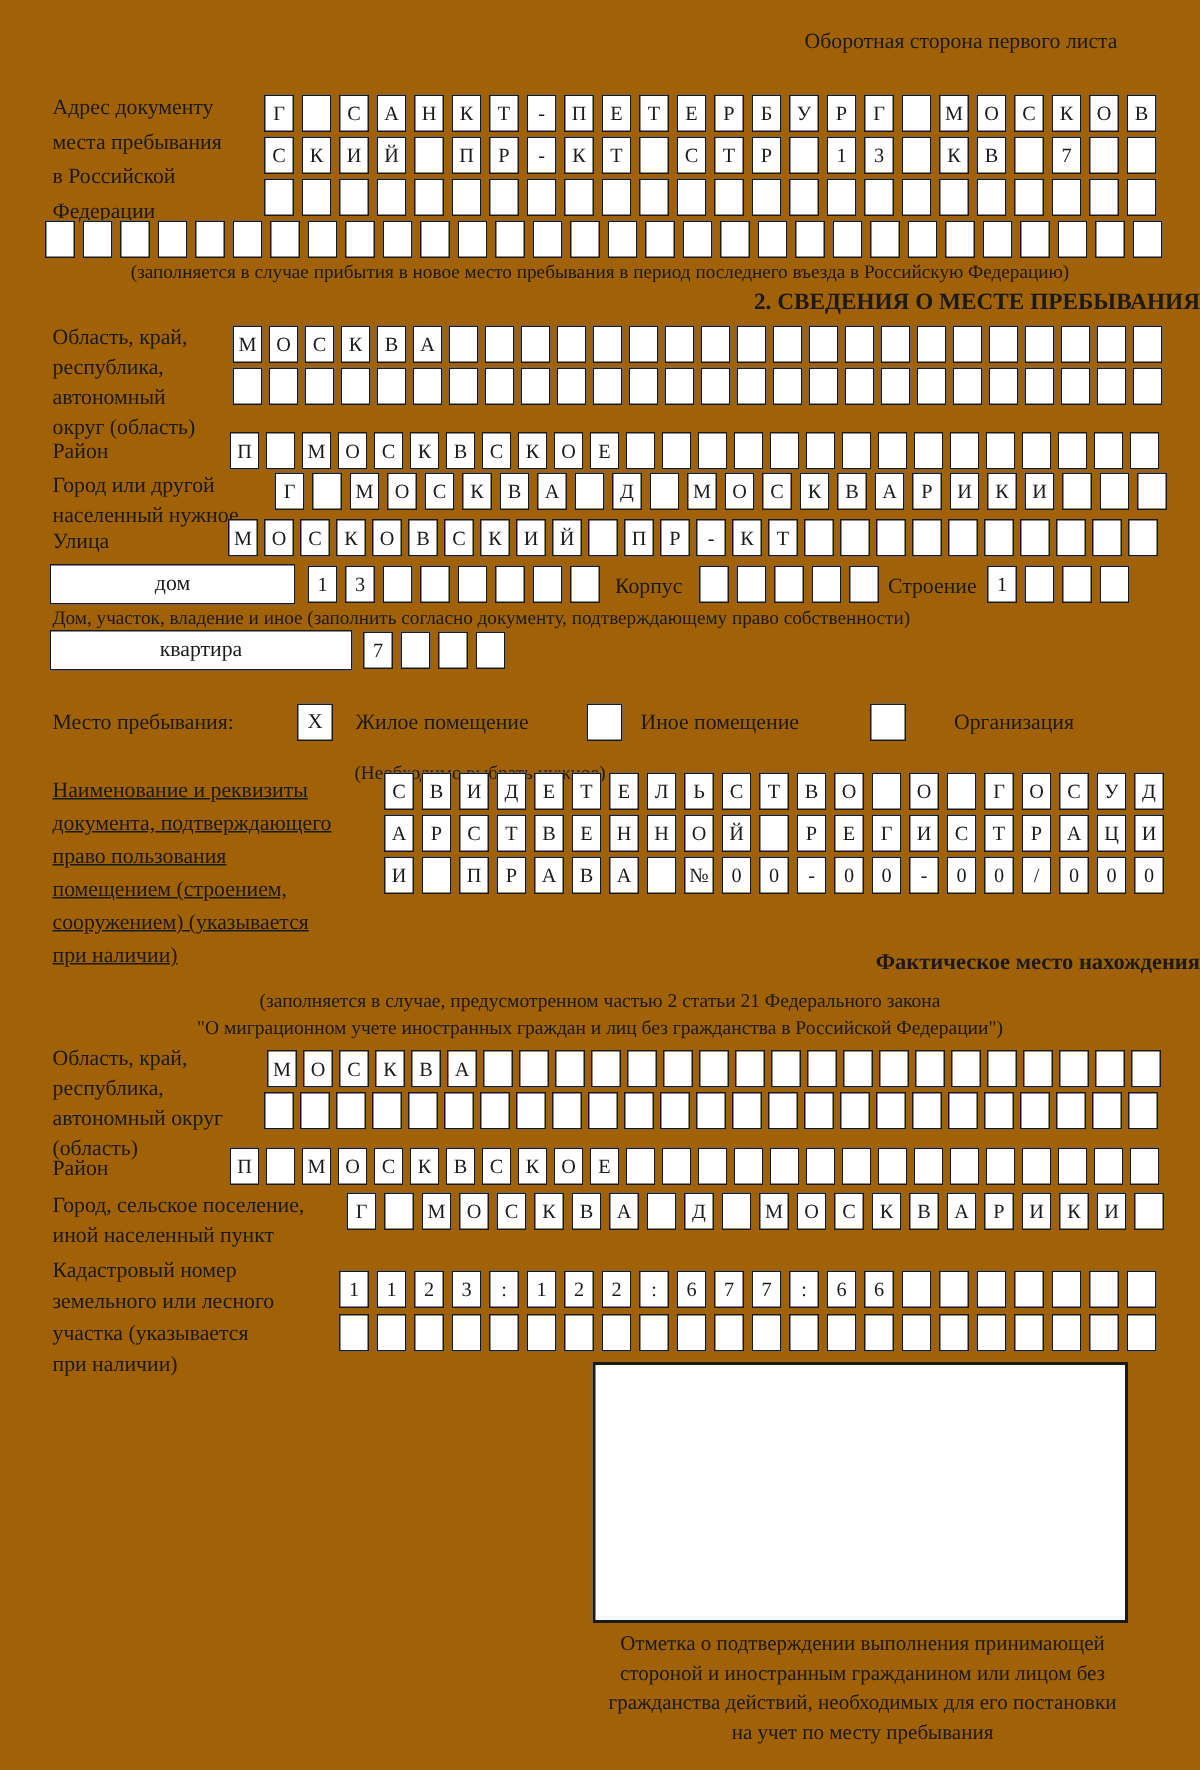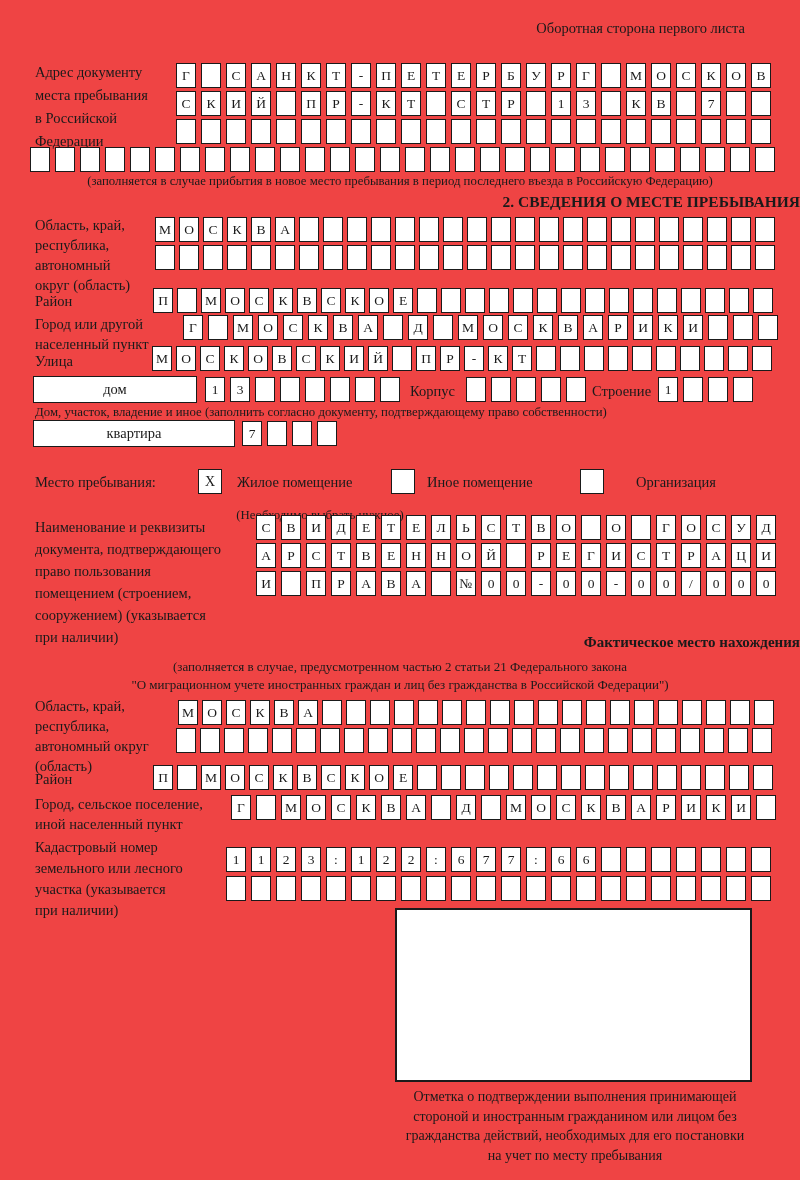--- a/index.html
+++ b/index.html
@@ -1,18 +1,18 @@
 <!DOCTYPE html>
 <html><head>
 <meta charset="utf-8">
 <style>
   html,body{margin:0;padding:0;background:#e8e8e8;}
   .page{
     position:relative;width:800px;height:1180px;margin:0 auto;
-    background:#ef4444;color:#1a1a1a;
+    background:#a16207;color:#1a1a1a;
     font-family:"Liberation Serif","DejaVu Serif",serif;
     overflow:hidden;
   }
   .abs{position:absolute;}
   .label{font-size:14.5px;line-height:20px;}
   .multiline{white-space:pre-line;}
   .center{left:0;width:800px;text-align:center;}
   .title{font-weight:bold;font-size:15.5px;text-align:right;}
   .small-note{font-size:12.8px;}
   .fakt-note{font-size:13px;line-height:18px;}
@@ -253,21 +253,21 @@
       <span class="cell"></span>
       <span class="cell"></span>
       <span class="cell"></span>
       <span class="cell"></span>
       <span class="cell"></span>
       <span class="cell"></span>
       <span class="cell"></span>
     </div>
 
   <div class="abs label multiline" style="left:35px;top:314px;">Город или другой
-населенный пункт</div>
+населенный нужное</div>
   <div class="cellrow g5" style="left:183px;top:315px;">
       <span class="cell">Г</span>
       <span class="cell"></span>
       <span class="cell">М</span>
       <span class="cell">О</span>
       <span class="cell">С</span>
       <span class="cell">К</span>
       <span class="cell">В</span>
       <span class="cell">А</span>
       <span class="cell"></span>
@@ -356,21 +356,21 @@
 
   <div class="abs label" style="left:35px;top:472px;">Место пребывания:</div>
   <div class="checkbox" style="left:198px;top:469px;">X</div>
   <div class="abs label" style="left:237px;top:472px;">Жилое помещение</div>
   <div class="checkbox" style="left:391px;top:469px;"></div>
   <div class="abs label" style="left:427px;top:472px;">Иное помещение</div>
   <div class="checkbox" style="left:580px;top:469px;"></div>
   <div class="abs label" style="left:636px;top:472px;">Организация</div>
   <div class="abs small-note" style="left:155px;top:497px;width:330px;text-align:center;margin-top:11px;">(Необходимо выбрать нужное)</div>
 
-  <div class="abs label multiline" style="left:35px;top:516px;line-height:22px;">Наименование и реквизиты
+  <div class="abs label multiline" style="left:35px;top:516px;line-height:22px;text-decoration:underline;">Наименование и реквизиты
 документа, подтверждающего
 право пользования
 помещением (строением,
 сооружением) (указывается
 при наличии)</div>
   <div class="cellrow g5" style="left:256px;top:515px;">
       <span class="cell">С</span>
       <span class="cell">В</span>
       <span class="cell">И</span>
       <span class="cell">Д</span>

